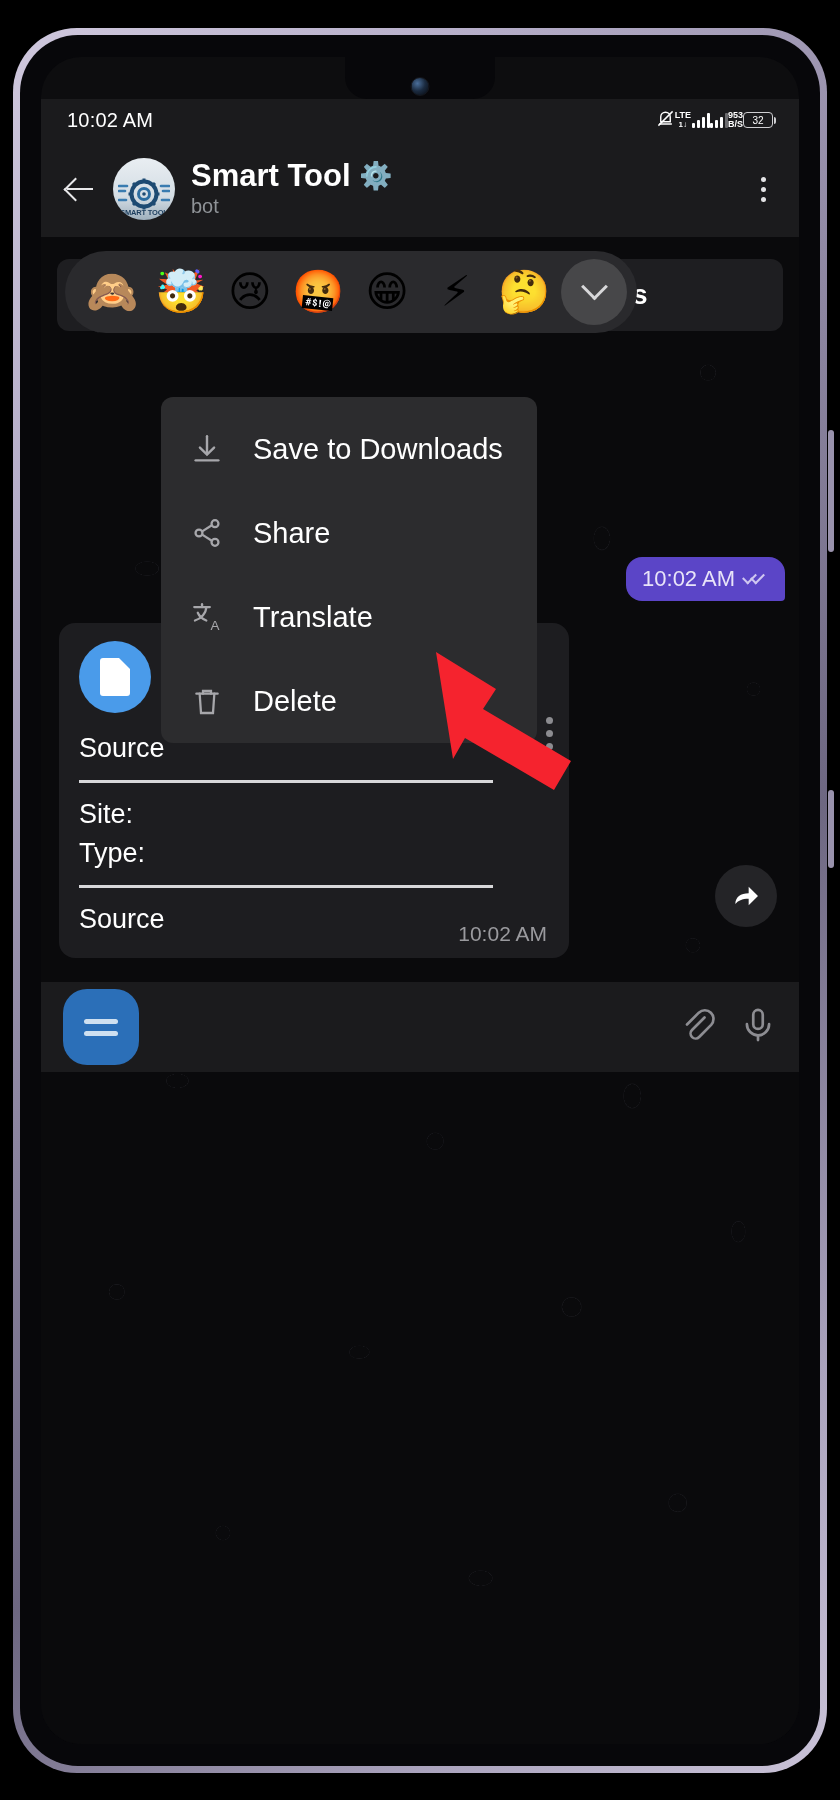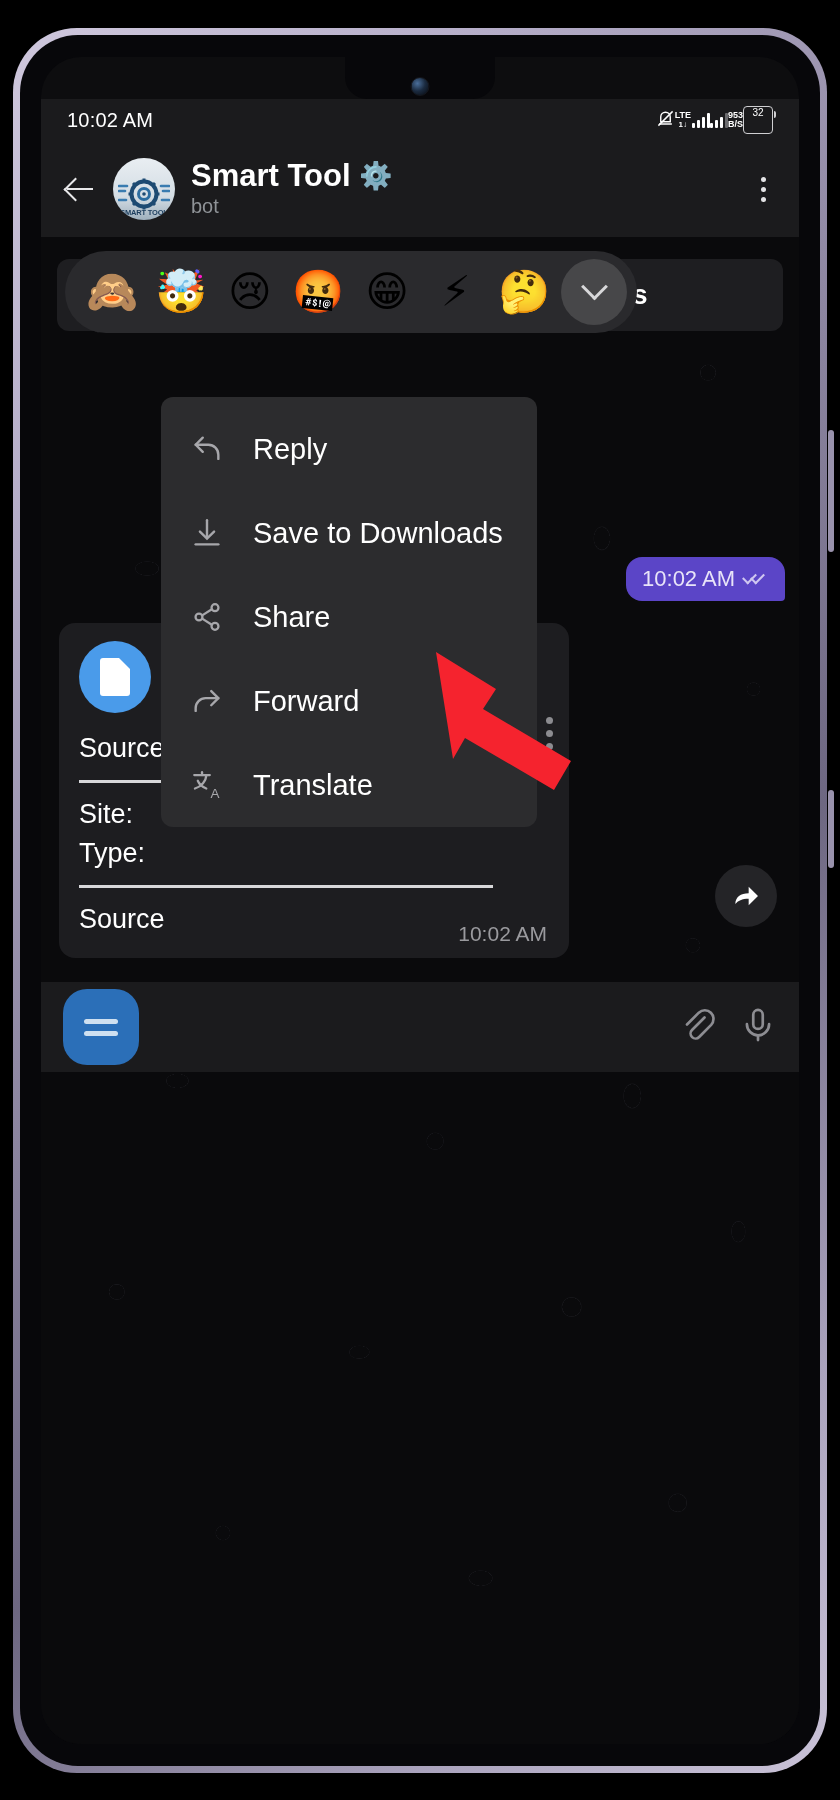--- a/index.html
+++ b/index.html
@@ -49,22 +49,22 @@
   .sig-bars{ display:flex; align-items:flex-end; gap:2px; height:15px; }
   .sig-bars i{ display:block; width:3px; background:#fff; border-radius:1px; }
   .sig-bars i:nth-child(1){height:5px} .sig-bars i:nth-child(2){height:8px}
   .sig-bars i:nth-child(3){height:11px} .sig-bars i:nth-child(4){height:15px}
   .sig-bars.dim i:nth-child(4){ background:#6b6b6e; }
   .lte-wrap{ display:flex; align-items:center; gap:1px; }
   .lte-txt{ font-size:9px; line-height:9px; font-weight:bold; text-align:center; }
   .lte-txt small{ display:block; font-size:8px; }
   .netspeed{ font-size:9px; line-height:9px; font-weight:bold; text-align:right; }
   .battery{
-    position:relative; width:30px; height:28px; border:1.6px solid #cfcfd2;
-    border-radius:4px; display:flex; align-items:flex-start; justify-content:center;
+    position:relative; width:30px; height:16px; border:1.6px solid #cfcfd2;
+    border-radius:4px; display:flex; align-items:center; justify-content:center;
     font-size:10px; color:#fff;
   }
   .battery:after{
     content:""; position:absolute; right:-4px; top:4px; width:2.5px; height:7px;
     background:#cfcfd2; border-radius:0 2px 2px 0;
   }
 
   
   #chat-header{
     position:absolute; left:0; top:84px; width:100%; height:96px;
@@ -378,29 +378,20 @@
       <span class="reaction">😁</span>
       <span class="reaction">⚡</span>
       <span class="reaction">🤔</span>
       <span id="reaction-expand">
           <i></i>
         </span>
     </div>
 
     <div id="context-menu">
 
-      <div class="menu-item">
-        <span class="menu-icon">
-          <svg width="34" height="34" viewBox="0 0 24 24" fill="none" stroke="#a7a7ab" stroke-width="1.7" stroke-linecap="round" stroke-linejoin="round">
-            <polyline points="9 14 4 9 9 4"></polyline>
-              <path d="M4 9h9a7 7 0 0 1 7 7v3"></path>
-          </svg>
-        </span>
-        <span class="menu-label">Reply</span>
-      </div>
 
 
       <div class="menu-item">
         <span class="menu-icon">
           <svg width="34" height="34" viewBox="0 0 24 24" fill="none" stroke="#a7a7ab" stroke-width="1.7" stroke-linecap="round">
             <line x1="12" y1="3" x2="12" y2="15"></line>
               <polyline points="7 11 12 16 17 11"></polyline>
               <line x1="4" y1="20" x2="20" y2="20"></line>
           </svg>
         </span>
@@ -413,45 +404,46 @@
             <circle cx="18" cy="5" r="2.6"></circle>
               <circle cx="6" cy="12" r="2.6"></circle>
               <circle cx="18" cy="19" r="2.6"></circle>
             <line x1="8.4" y1="10.8" x2="15.6" y2="6.2"></line>
               <line x1="8.4" y1="13.2" x2="15.6" y2="17.8"></line>
           </svg>
         </span>
         <span class="menu-label">Share</span>
       </div>
 
-      <div class="menu-item">
-        <span class="menu-icon">
-          <svg width="34" height="34" viewBox="0 0 24 24" fill="none" stroke="#a7a7ab" stroke-width="1.7" stroke-linecap="round" stroke-linejoin="round">
-            <polyline points="15 5 20 10 15 15"></polyline>
-              <path d="M20 10h-9a7 7 0 0 0-7 7v2"></path>
-          </svg>
-        </span>
-        <span class="menu-label">Forward</span>
-      </div>
 
 
       <div class="menu-item">
         <span class="menu-icon">
           <svg width="34" height="34" viewBox="0 0 24 24" fill="none" stroke="#a7a7ab" stroke-width="1.6" stroke-linecap="round">
             <line x1="3" y1="5" x2="14" y2="5"></line>
               <line x1="8.5" y1="3" x2="8.5" y2="5"></line>
             <path d="M11.5 5c0 4-3.5 8-8 9.5"></path>
               <path d="M5.5 9c1 2.5 3.5 4.5 6 5.5"></path>
             <text x="14.5" y="21" font-size="9.5" fill="#a7a7ab" stroke="none" font-family="Liberation Sans, sans-serif">A</text>
           </svg>
         </span>
         <span class="menu-label">Translate</span>
       </div>
 
 
+      <div class="menu-item">
+        <span class="menu-icon">
+          <svg width="32" height="32" viewBox="0 0 24 24" fill="none" stroke="#a7a7ab" stroke-width="1.7" stroke-linecap="round">
+            <line x1="4" y1="6.5" x2="20" y2="6.5"></line>
+              <path d="M9 6.5V4.5h6v2"></path>
+            <path d="M6.5 6.5 7.5 21h9l1-14.5"></path>
+          </svg>
+        </span>
+        <span class="menu-label">Delete</span>
+      </div>
 
     </div>
 
     <svg id="callout-arrow" width="758" height="1507" viewBox="0 0 758 1507">
       <path d="M395 415 L455 452 L442 472 L530 524 L513 553 L424 501 L412 522 Z" fill="#f5232e"></path>
     </svg>
 
     <div id="composer" style="top:745px;">
       <div id="input-row">
         <div id="menu-fab">

